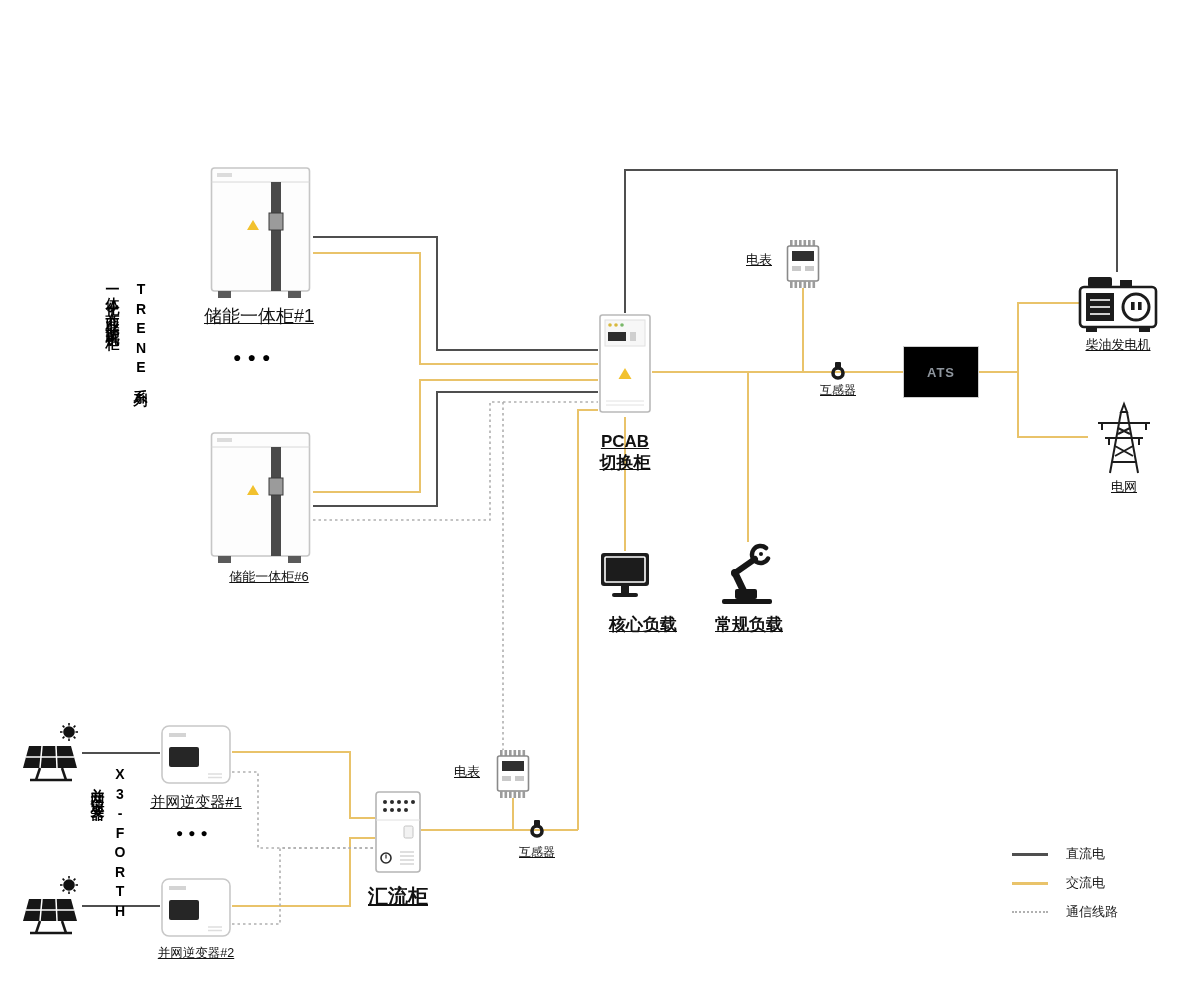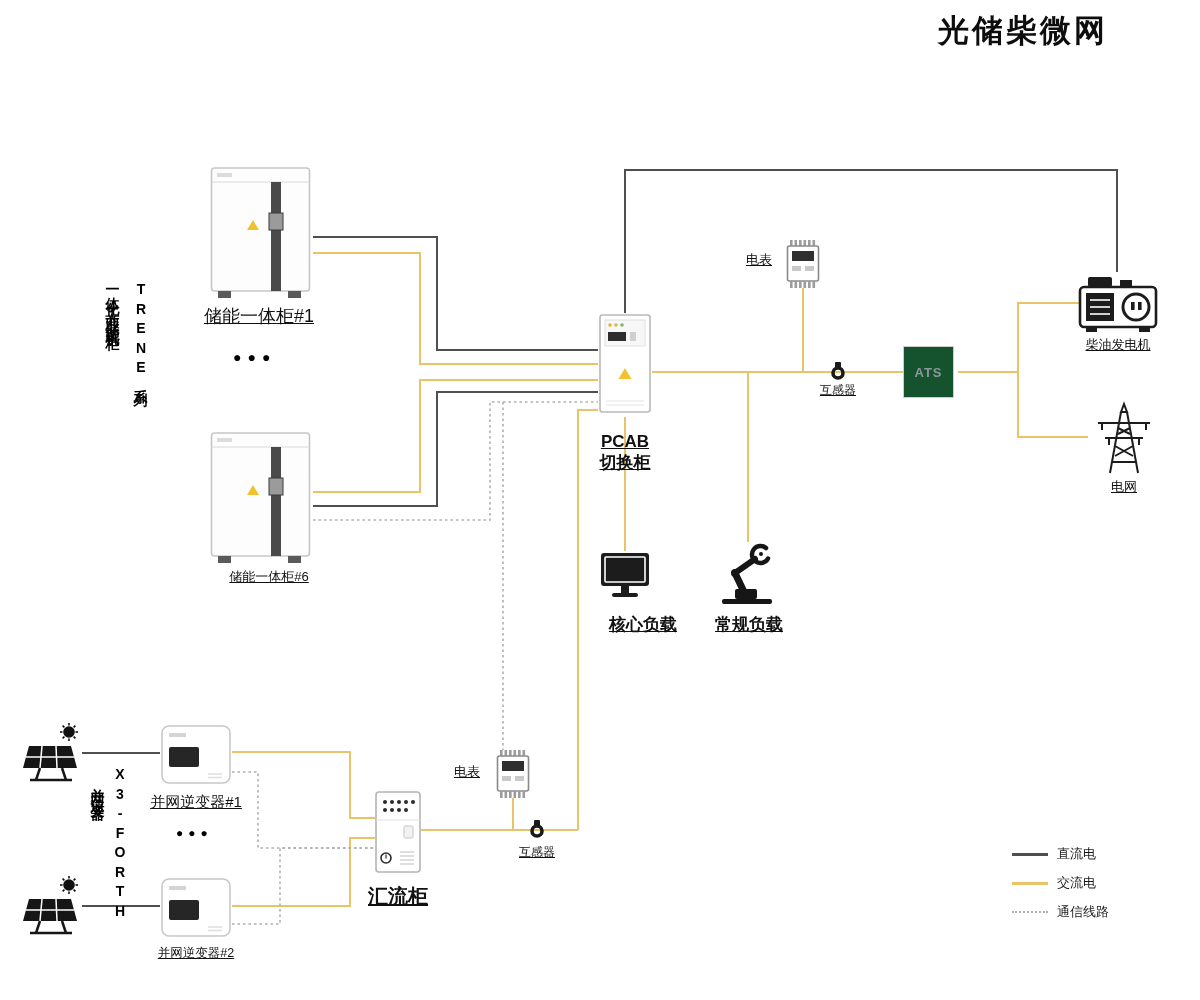--- a/index.html
+++ b/index.html
@@ -12,25 +12,25 @@
   .w-comm{stroke:var(--comm);stroke-width:1.6;fill:none;stroke-dasharray:2.5 3;}
   .abs{position:absolute;}
   .lbl{position:absolute;text-align:center;color:#111;line-height:1.25;text-decoration:underline;}
   .bold{font-weight:700;}
   .title{position:absolute;left:938px;top:10px;margin:0;font-size:31px;font-weight:700;
          letter-spacing:3px;color:#0d0d0d;}
   .vtext{position:absolute;writing-mode:vertical-rl;text-orientation:upright;
          font-weight:700;font-size:14px;letter-spacing:5px;color:#000;line-height:1;}
   .vtext.latin{letter-spacing:3.5px;}
   .dots{position:absolute;font-weight:700;color:#000;letter-spacing:6px;}
-  .ats-box{position:absolute;left:903px;top:346px;width:51px;height:52px;border:1.6px solid #cdcdcd;
-           background:#14532d;display:flex;align-items:center;justify-content:center;
+  .ats-box{position:absolute;left:903px;top:346px;width:76px;height:52px;border:1.6px solid #cdcdcd;
+           background:#000000;display:flex;align-items:center;justify-content:center;
            font-size:13px;font-weight:700;color:#8f969e;box-sizing:border-box;letter-spacing:1px;}
   .legend{position:absolute;left:1012px;top:845px;display:flex;flex-direction:column;gap:11px;}
-  .legend-row{display:flex;align-items:center;gap:9px;}
+  .legend-row{display:flex;align-items:center;gap:18px;}
   .swatch{display:inline-block;width:36px;height:0;}
   .swatch.dc{border-top:3px solid var(--dc);}
   .swatch.ac{border-top:3px solid var(--ac);}
   .swatch.comm{border-top:2px dotted var(--comm);}
   .legend-label{font-size:13px;color:#1a1a1a;}
 </style>
 </head>
 <body>
 
 <div class="stage">
@@ -57,21 +57,20 @@
     <path class="w-ac" d="M421,830 H578"></path>
     <path class="w-ac" d="M578,830 V410 H598"></path>
     <path class="w-ac" d="M513,798 V830"></path>
 
     <path class="w-comm" d="M313,520 H490 V402 H598"></path>
     <path class="w-comm" d="M503,402 V750"></path>
     <path class="w-comm" d="M232,772 H258 V848 H374"></path>
     <path class="w-comm" d="M232,924 H280 V848 H374"></path>
   </svg>
 
-  <h1 class="title">光储柴微网</h1>
 
   <div class="vtext latin" style="left:134px;top:281px;">TRENE系列</div>
   <div class="vtext" style="left:106px;top:281px;">一体化工商业储能机柜</div>
 
   <div class="abs" style="left:208px;top:163px;">
     <svg viewBox="0 0 105 140" width="105" height="140">
       <rect x="3.5" y="5" width="98" height="123" rx="3" fill="#fdfdfd" stroke="#c6c6c6" stroke-width="1.6"></rect>
       <line x1="3.5" y1="19" x2="101.5" y2="19" stroke="#d8d8d8" stroke-width="1"></line>
       <rect x="9" y="10" width="15" height="4" fill="#dcdcdc"></rect>
       <rect x="63" y="19" width="10" height="109" fill="#4a4a4a"></rect>

